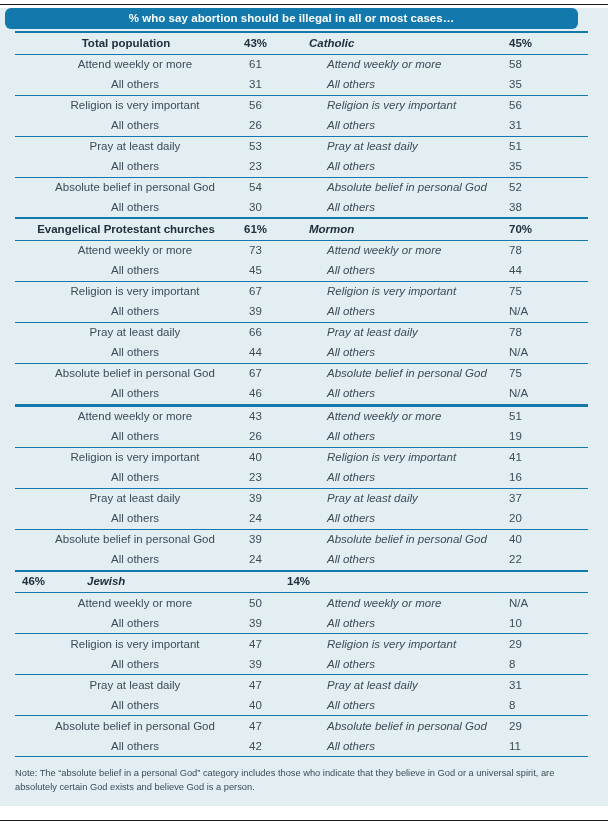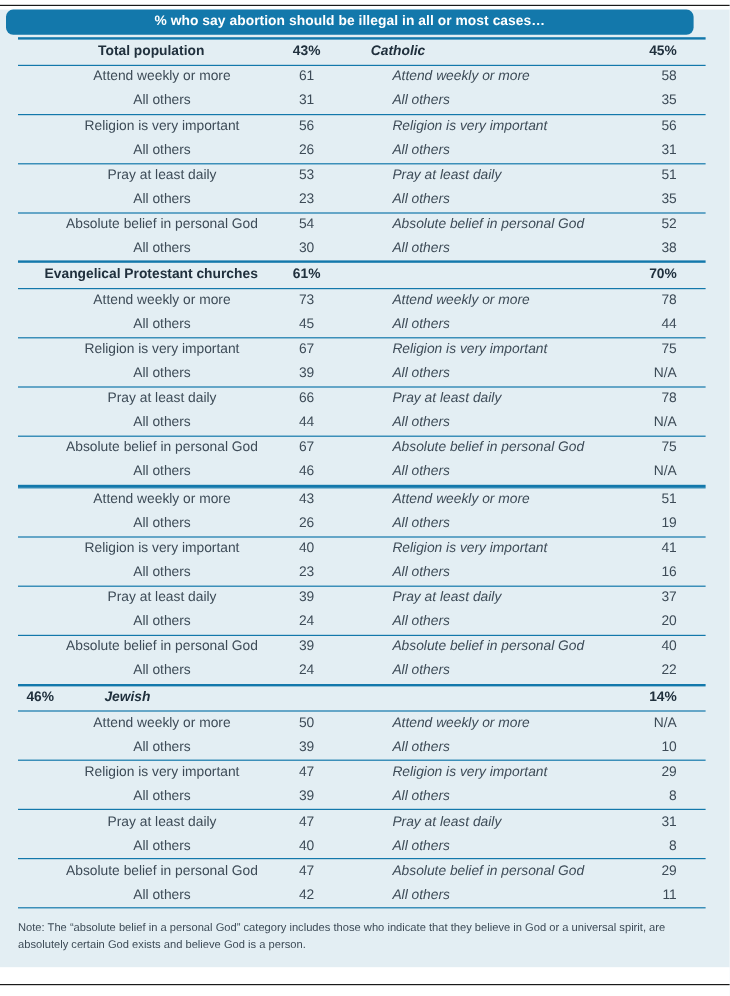--- a/index.html
+++ b/index.html
@@ -106,21 +106,21 @@
     padding-right: 35px;
   }
   .c-label2 {
     width: 200px;
     flex: 0 0 200px;
     box-sizing: border-box;
     font-style: italic;
   }
   .c-value2 {
     flex: 1 1 auto;
-    text-align: right;
+    text-align: left;
     padding-right: 24px;
   }
   .row:not(.header-row) .c-label,
   .row:not(.header-row) .c-label2 {
     padding-left: 18px;
   }
 
   .note {
     font-size: 9.3px;
     color: #3d4b57;
@@ -201,20 +201,21 @@
             <div class="c-value">30</div>
             <div class="c-label2">All others</div>
             <div class="c-value2">38</div>
           </div>
         </div>
         <div class="group">
           <div class="rule-thick"></div>
           <div class="row header-row">
             <div class="c-label">Evangelical Protestant churches</div>
             <div class="c-value">61%</div>
+            <div class="c-label2">Mormon</div>
             <div class="c-value2">70%</div>
           </div>
           <div class="rule-thin"></div>
           <div class="row">
             <div class="c-label">Attend weekly or more</div>
             <div class="c-value">73</div>
             <div class="c-label2">Attend weekly or more</div>
             <div class="c-value2">78</div>
           </div>
           <div class="row">

